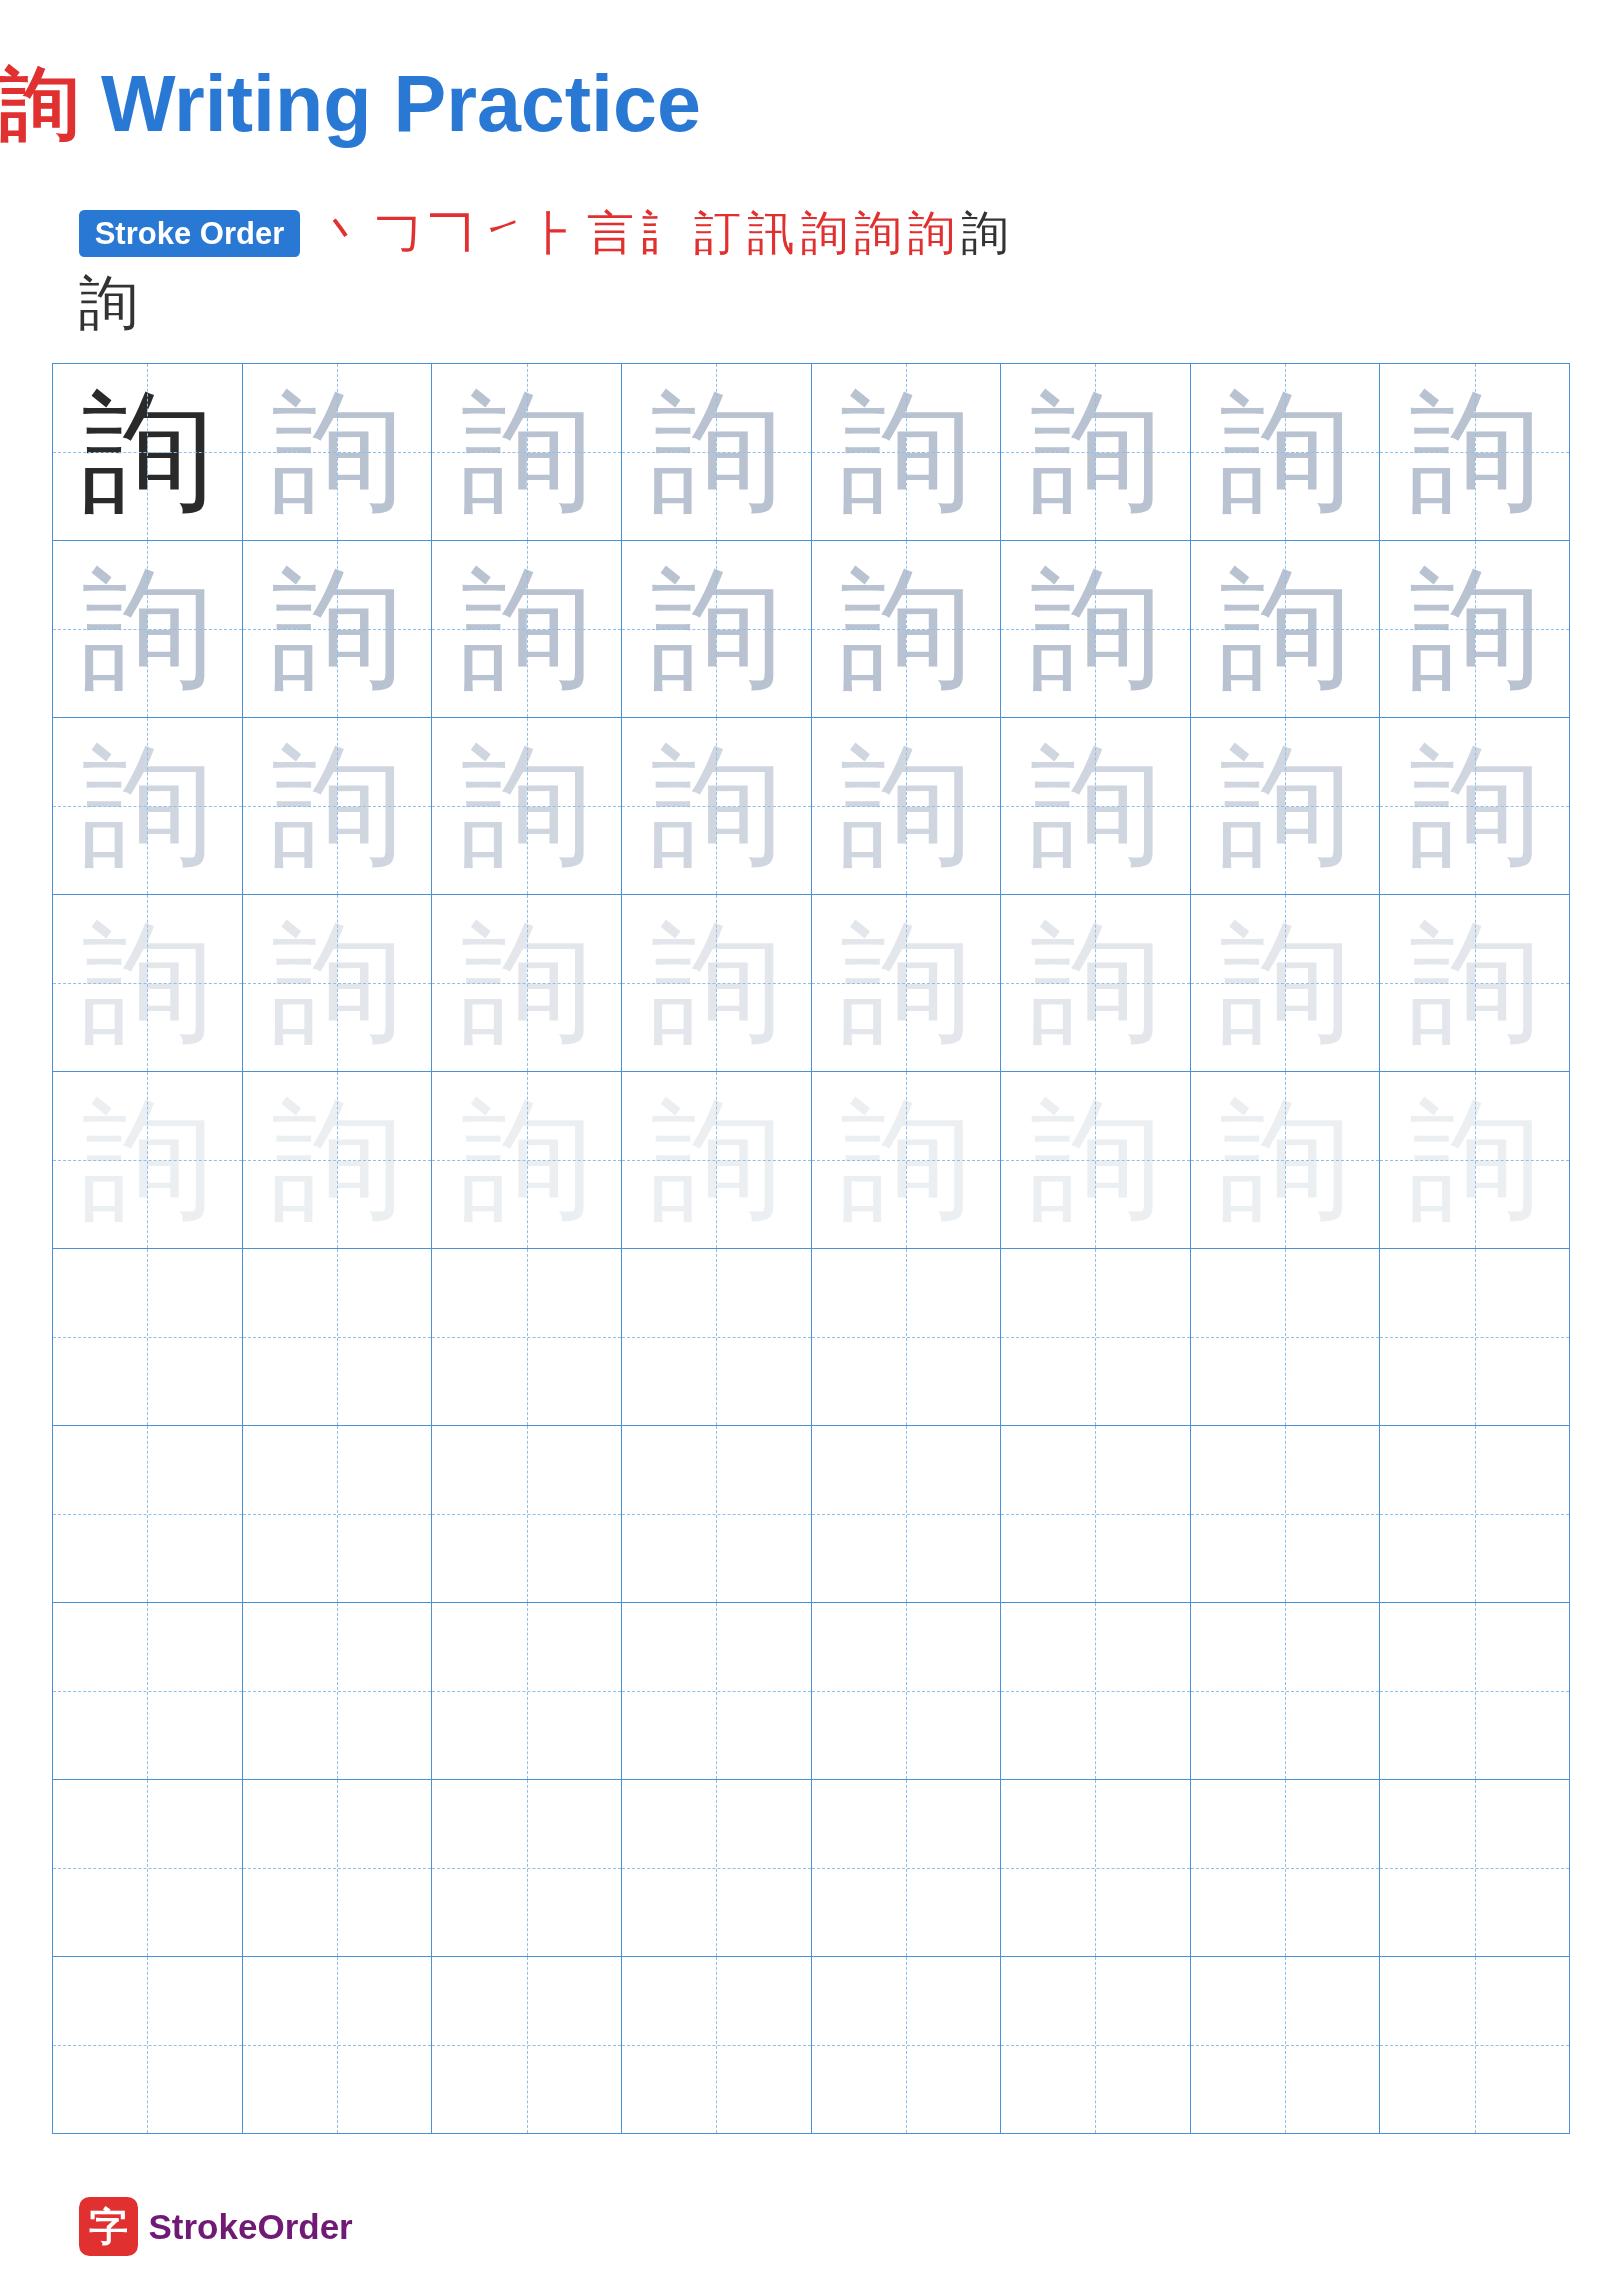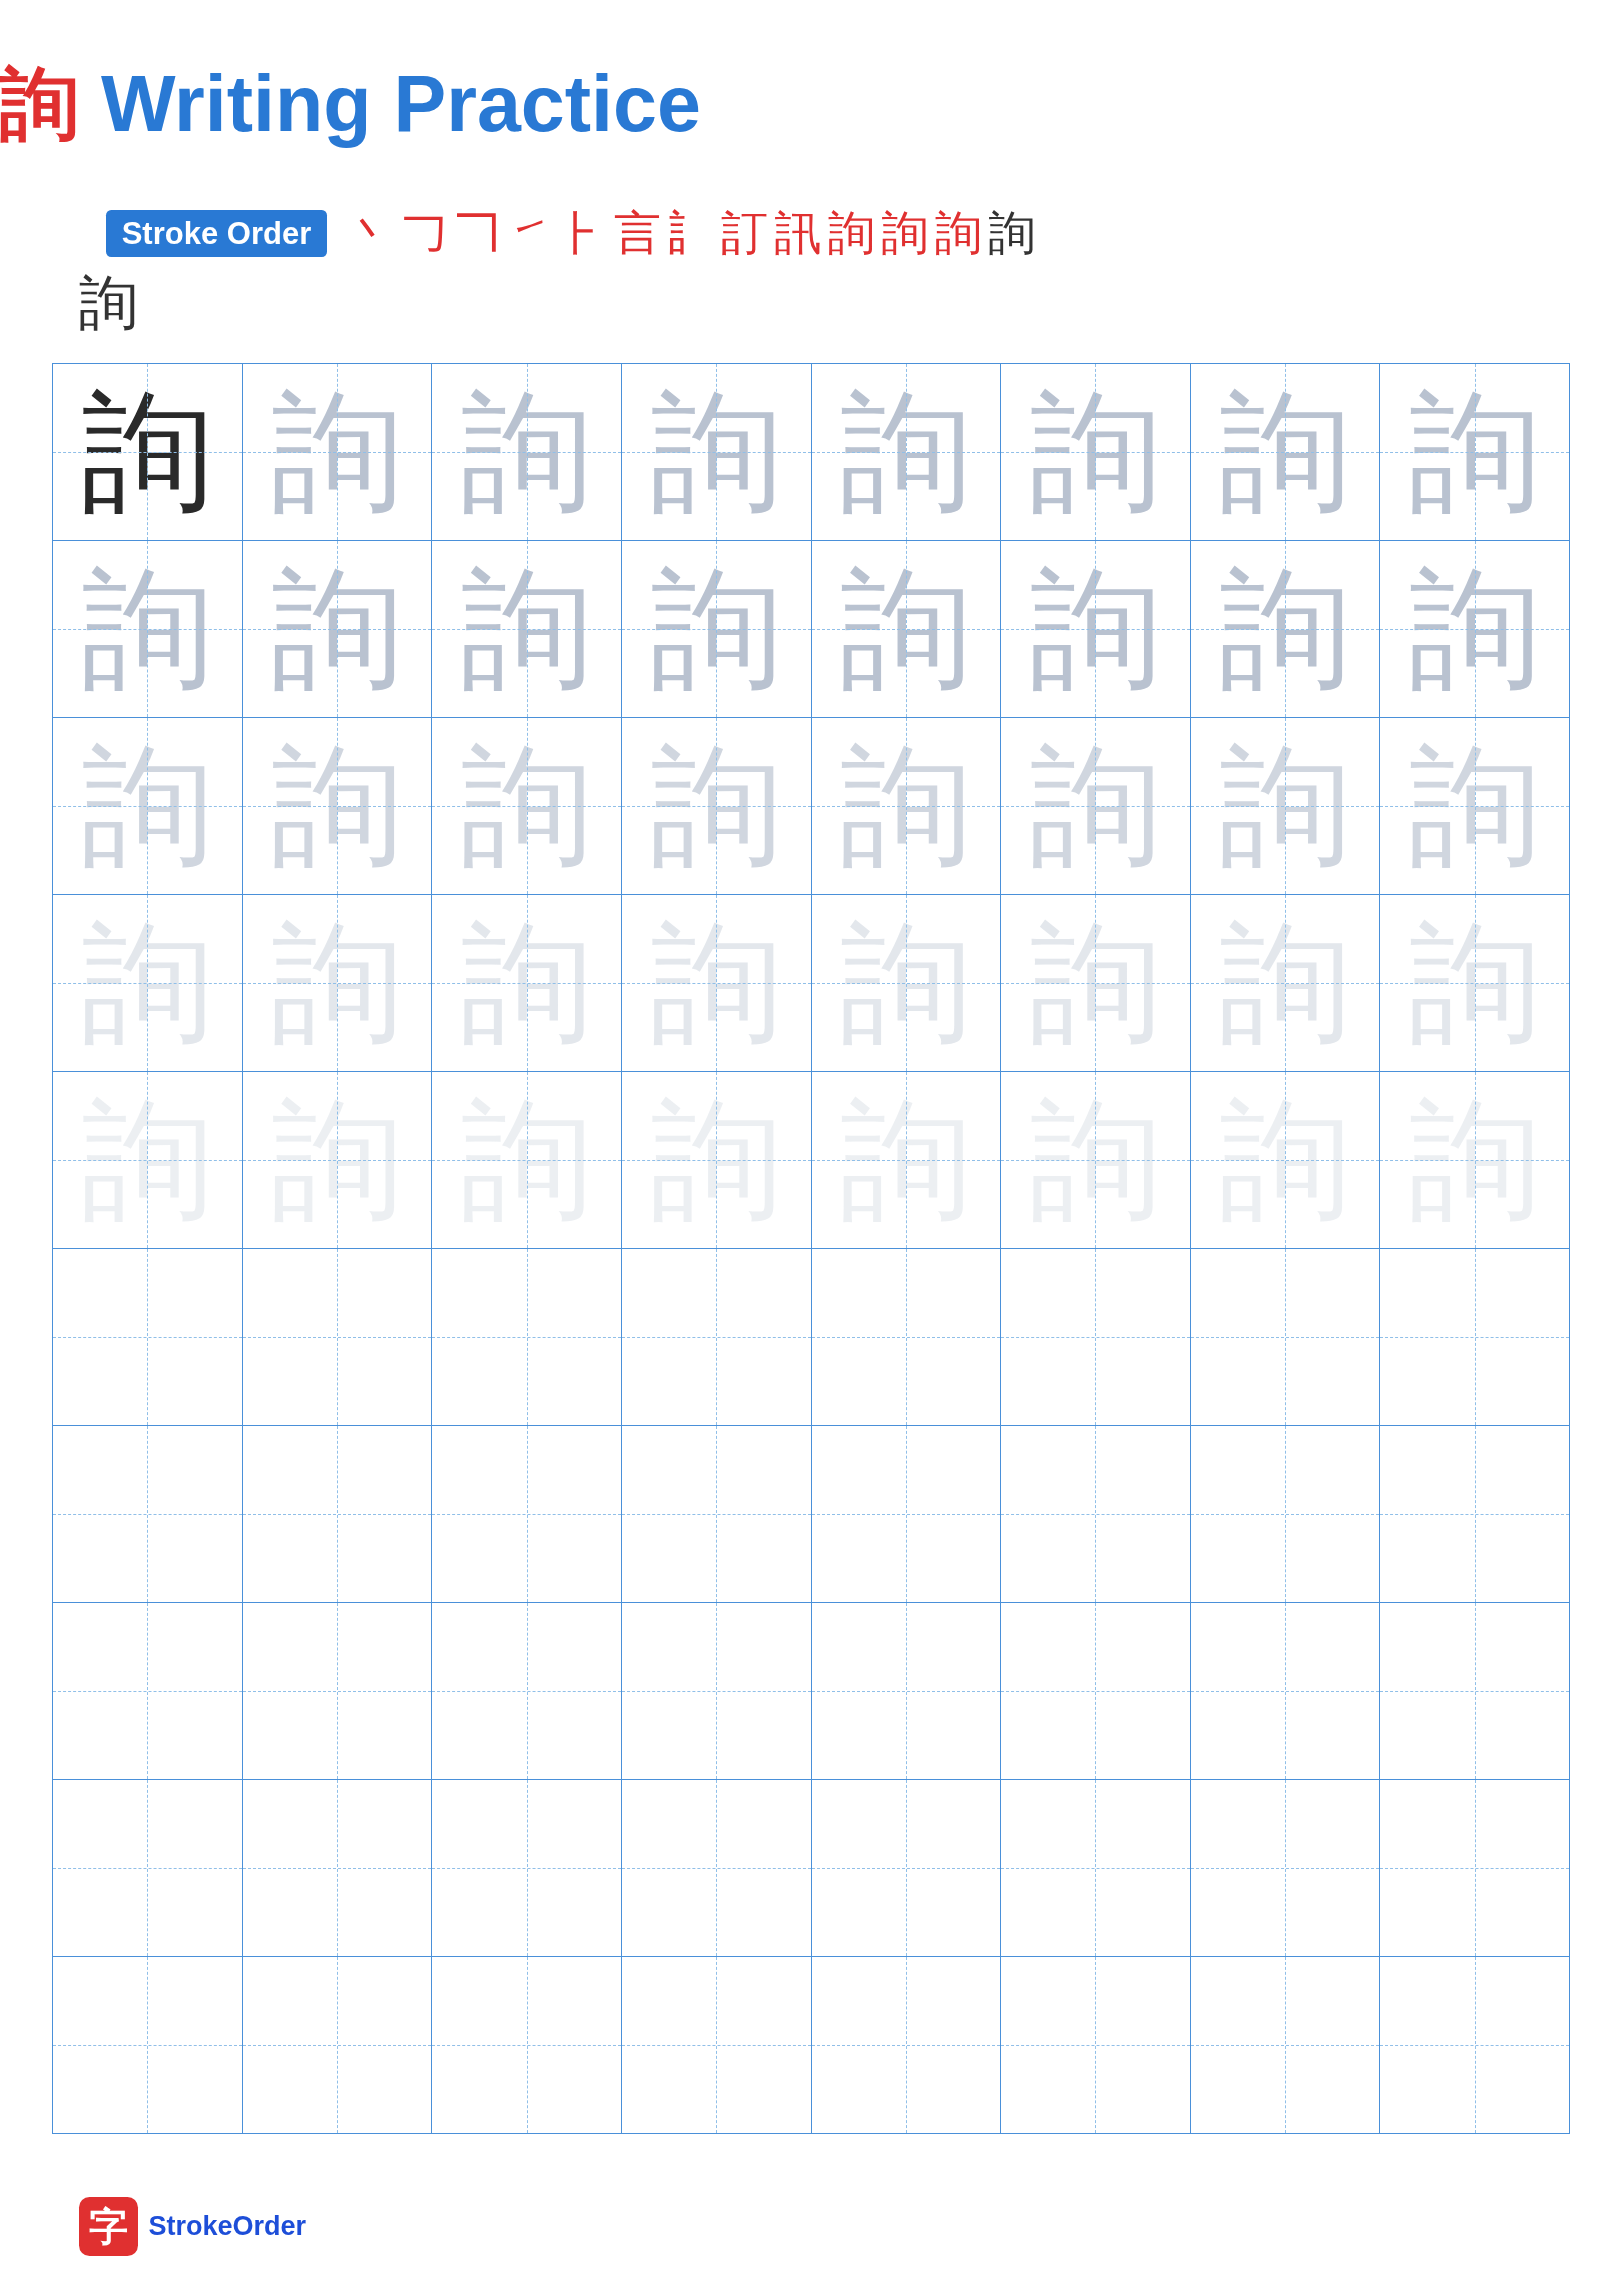--- a/index.html
+++ b/index.html
@@ -40,21 +40,20 @@
       background: #2979d4;
       color: #ffffff;
       font-size: 31px;
       font-family: Arial, sans-serif;
       font-weight: bold;
       padding: 5.2px 15.7px;
       border-radius: 5.2px;
       margin-right: 19.6px;
       white-space: nowrap;
       align-self: center;
-      margin-left: 27px;
     }
     .stroke-order-chars {
       display: flex;
       align-items: center;
       flex-wrap: wrap;
       gap: 6.5px;
     }
     .stroke-order-chars span {
       font-size: 47px;
       color: #e03030;
@@ -163,22 +162,22 @@
       border-radius: 10.5px;
       display: flex;
       align-items: center;
       justify-content: center;
       color: white;
       font-size: 39px;
       font-weight: bold;
       font-family: serif;
     }
     .footer-logo-text {
-      color: #1d4ed8;
-      font-size: 27px;
+      color: #701a75;
+      font-size: 35px;
       font-family: Arial, sans-serif;
       font-weight: bold;
     }
   </style>
 </head>
 <body>
 
 <div class="page-title">
   <span class="char">詢</span><span class="text"> Writing Practice</span>
 </div>

